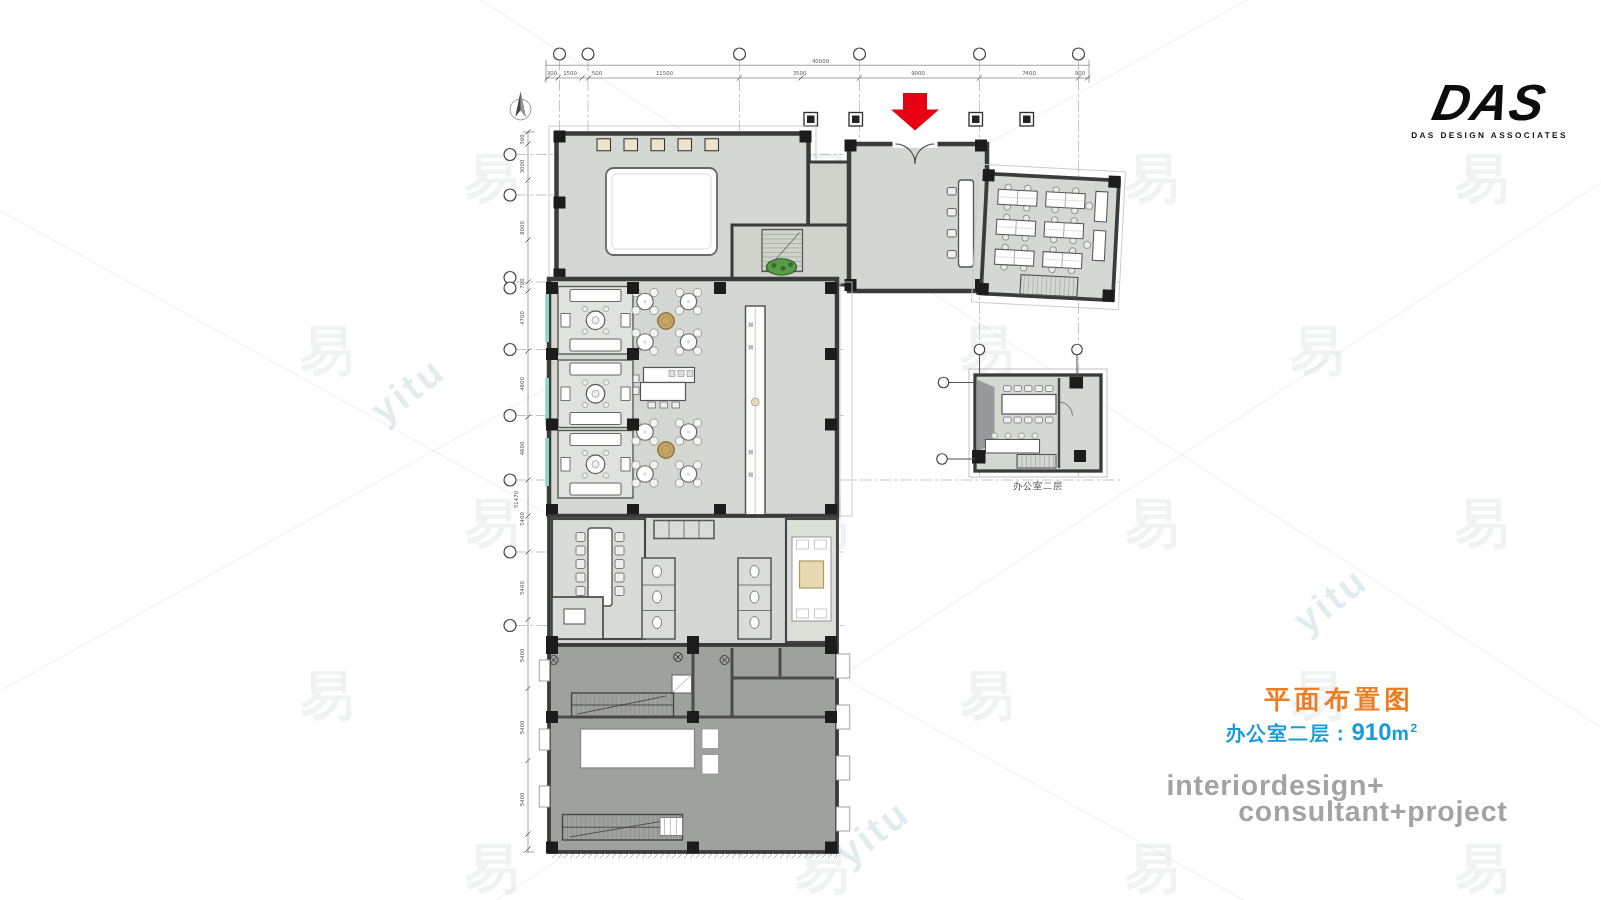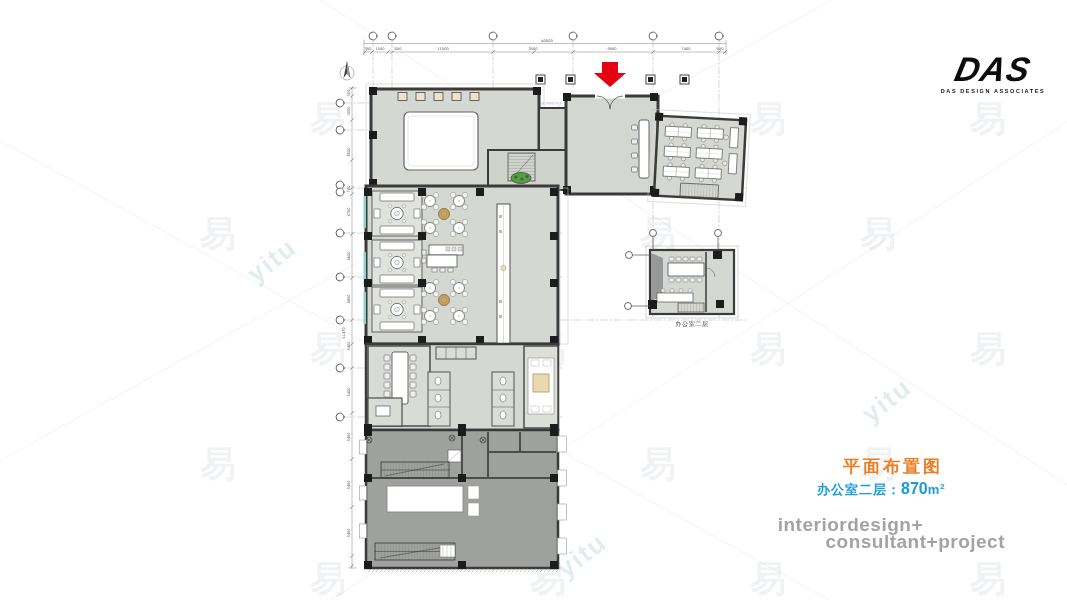--- a/index.html
+++ b/index.html
@@ -552,18 +552,18 @@
       <text x="692" y="326" text-anchor="middle" font-size="6.2" fill="#3a3a3a" letter-spacing="0.5">办公室二层</text>
     </g>
   </svg>
 
   <div id="logo">
     <div id="logo-main">DAS</div>
     <div id="logo-sub">DAS DESIGN ASSOCIATES</div>
   </div>
 
   <div id="caption-title">平面布置图</div>
-  <div id="caption-area"><span>办公室二层：</span><span class="big">870</span><span>m</span><sup>2</sup></div>
+  <div id="caption-area"><span>办公室二层：</span><span class="big">910</span><span>m</span><sup>2</sup></div>
 
   <div class="footer-line" id="footer-1">interiordesign+</div>
   <div class="footer-line" id="footer-2">consultant+project</div>
 
 </div>
 
 </body></html>

